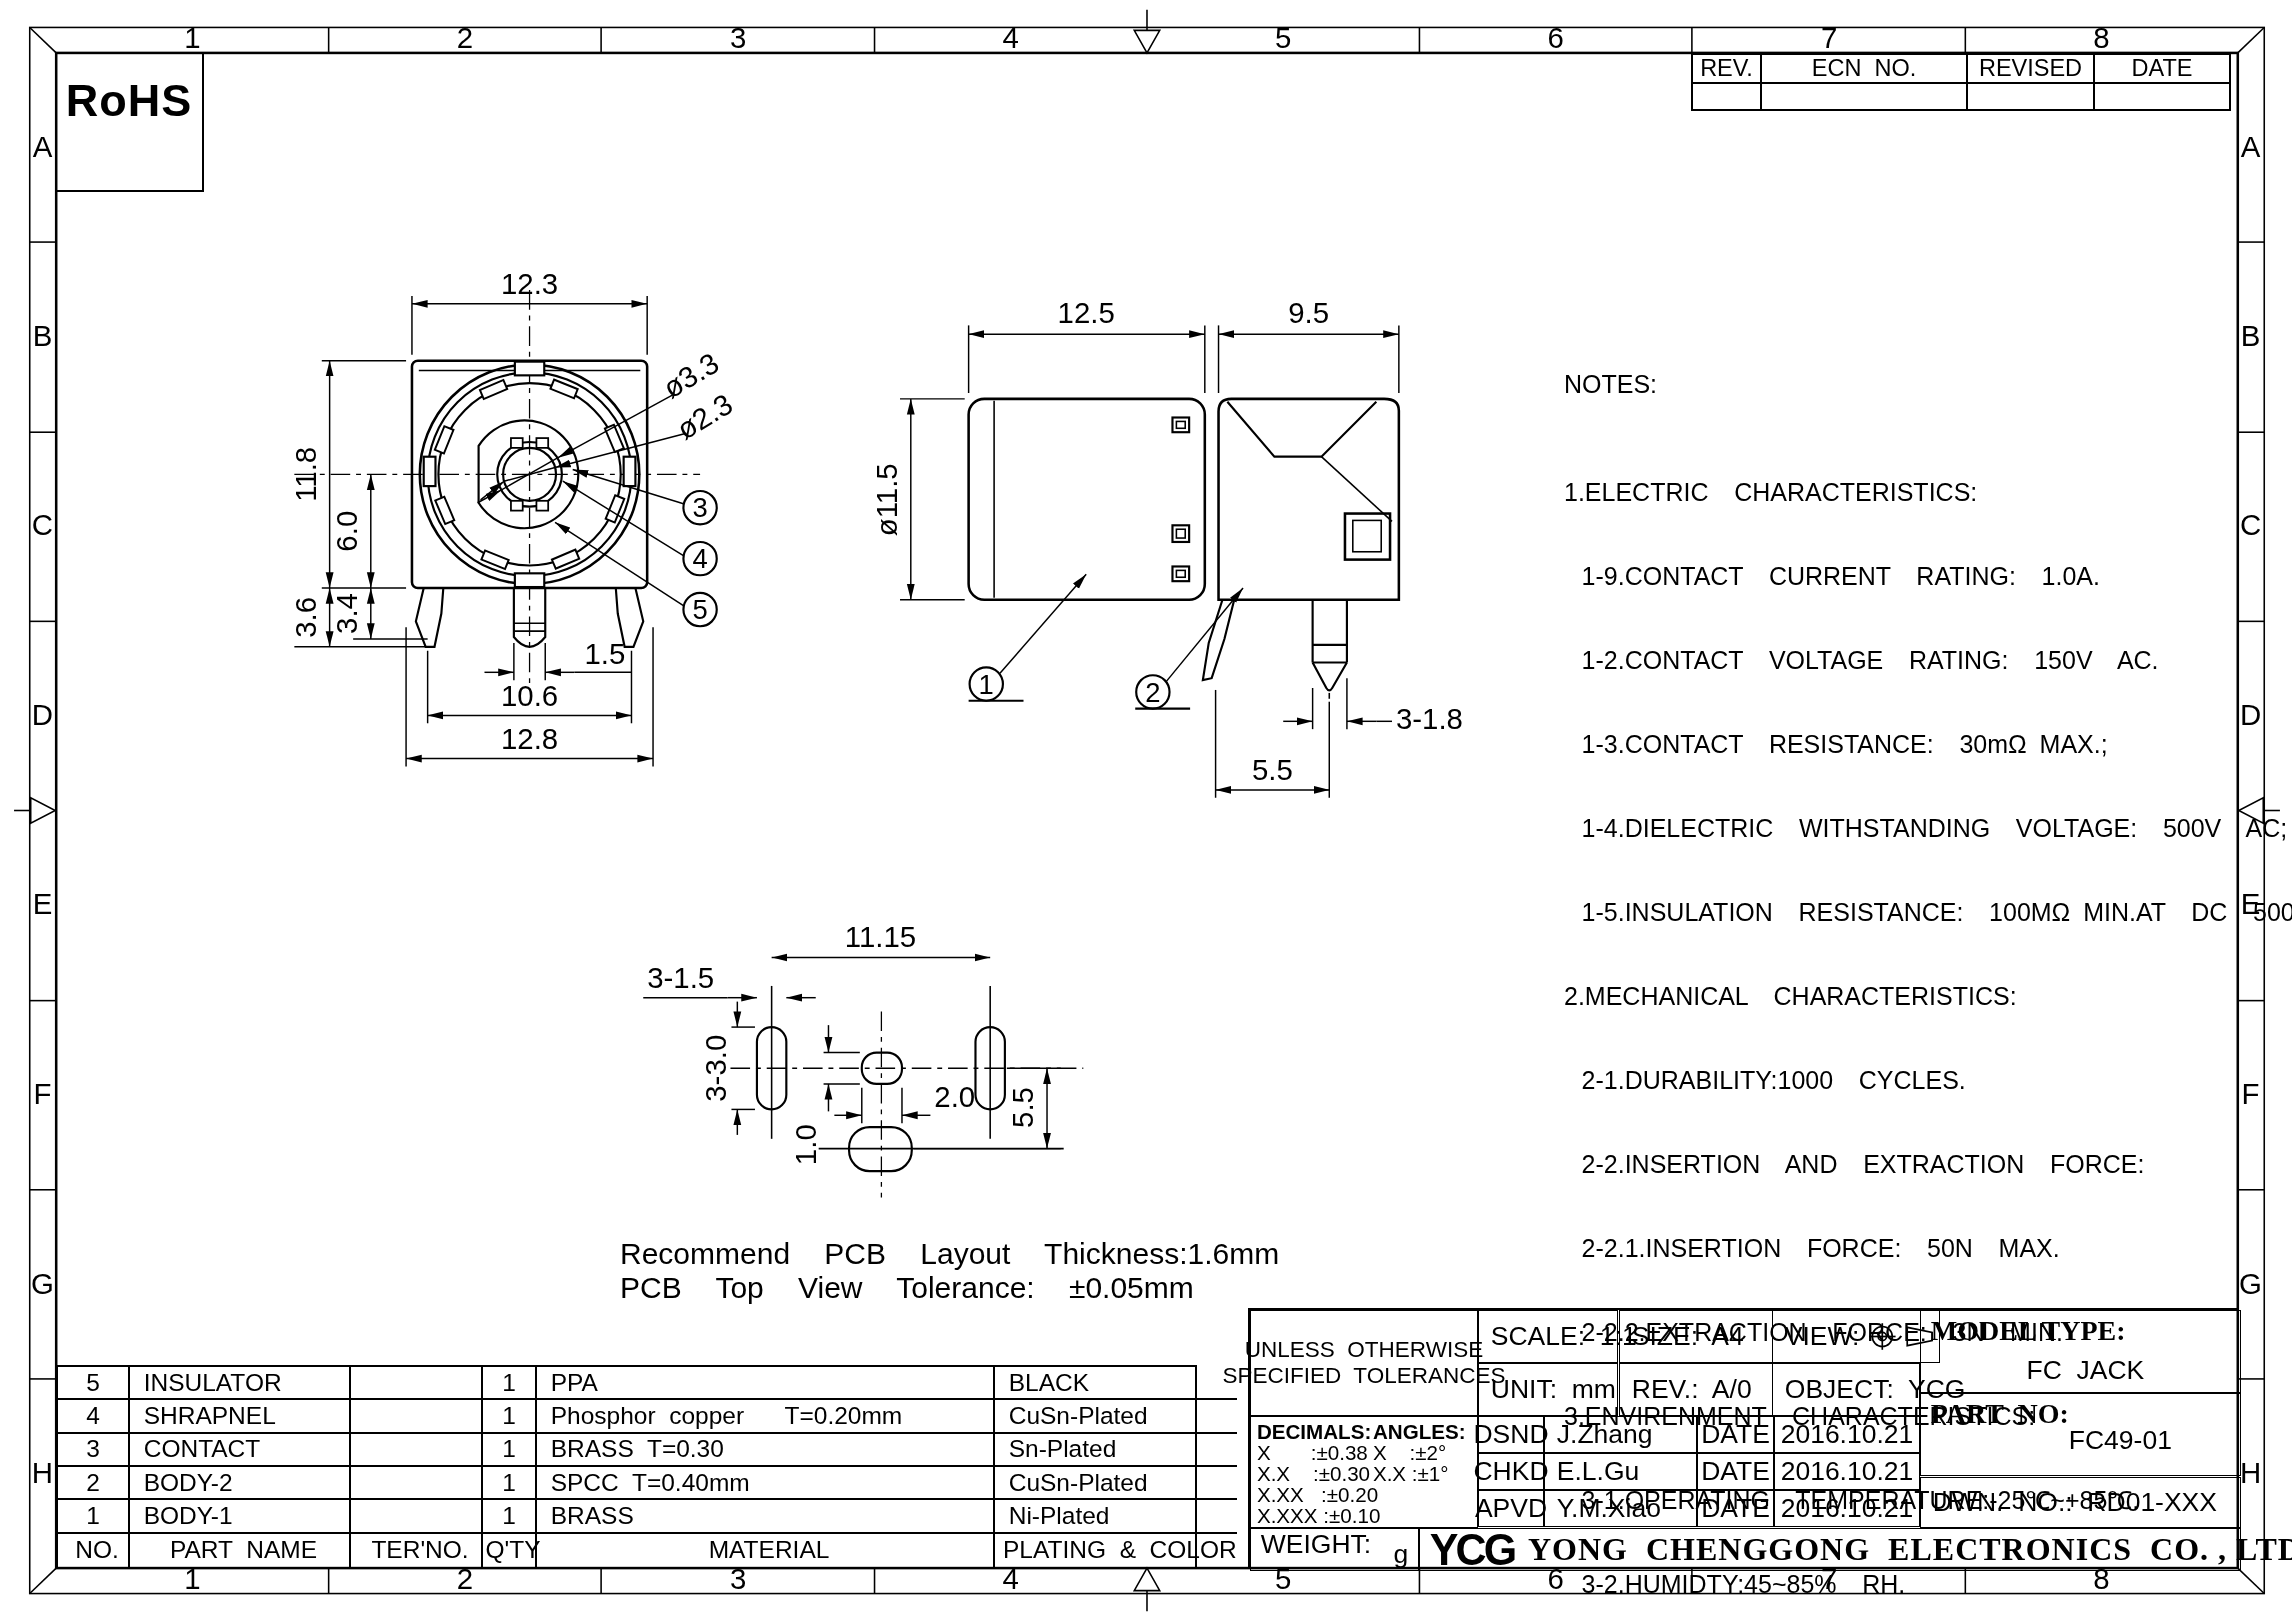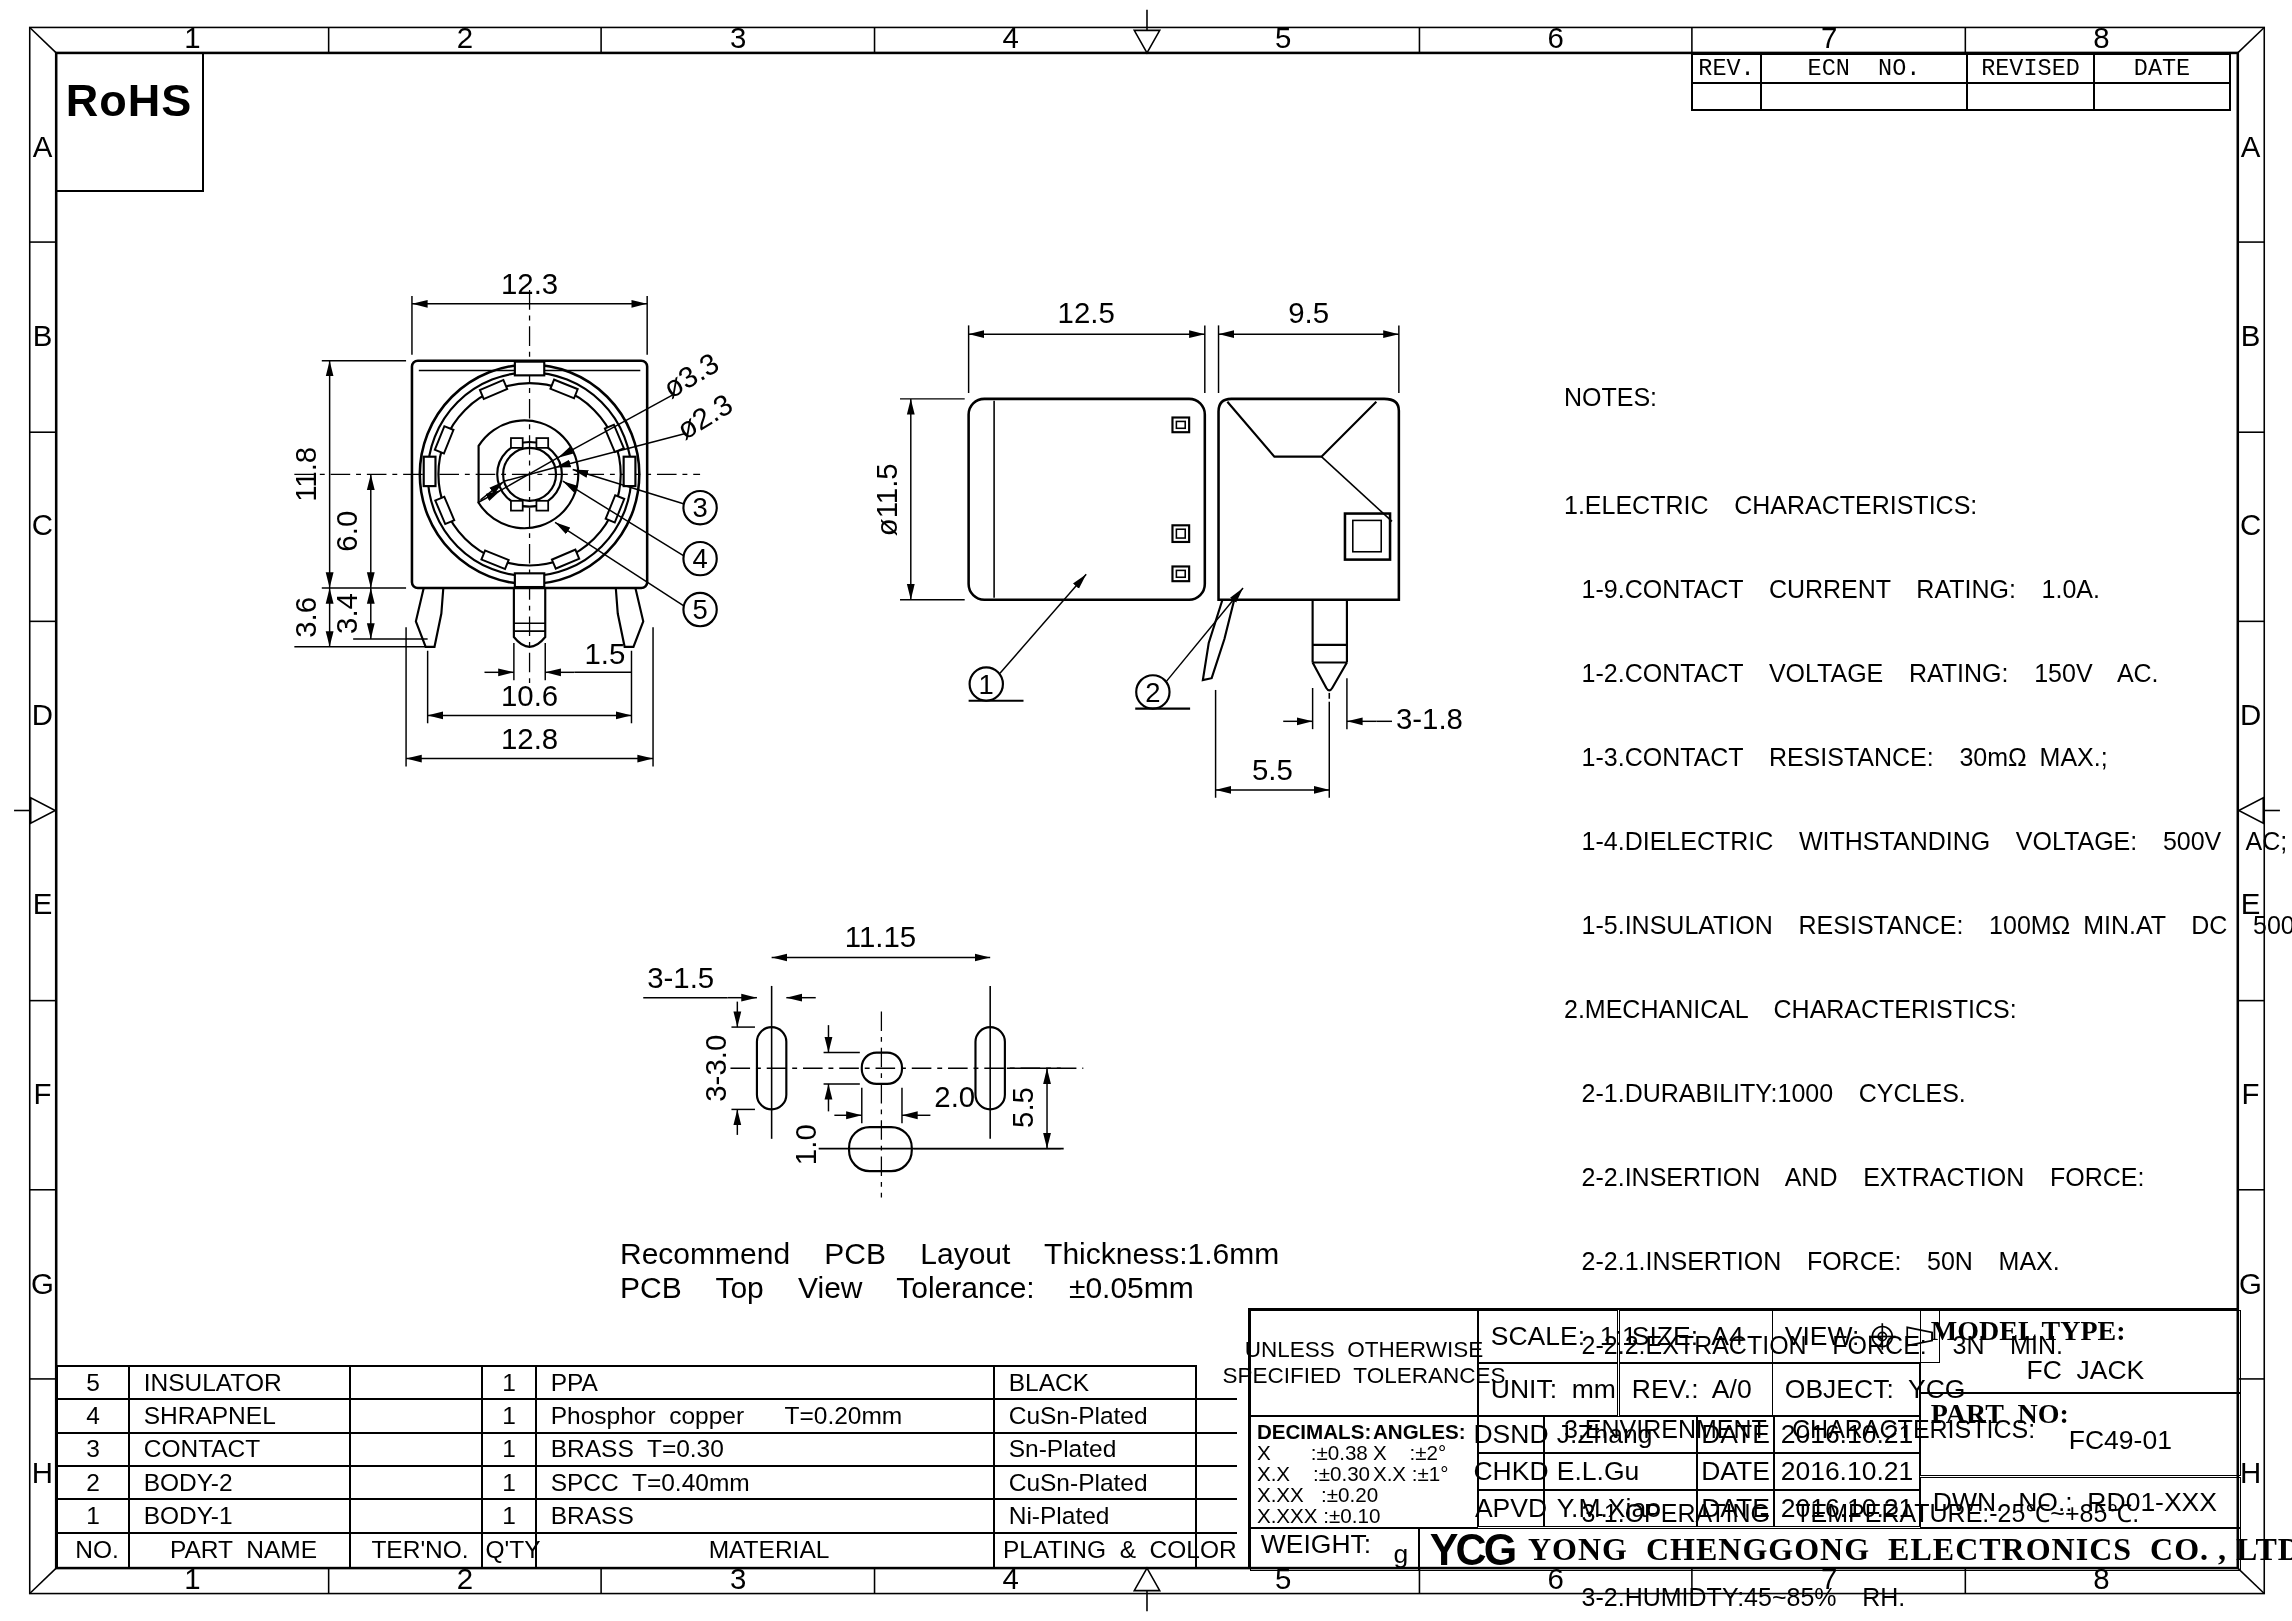--- a/index.html
+++ b/index.html
@@ -16,27 +16,27 @@
   svg .bl{font-size:28px;}
   svg .gl{font-size:30px;}
   .box{position:absolute;box-sizing:border-box;}
   .cell{position:absolute;box-sizing:border-box;border:1.5px solid #000;display:flex;align-items:center;white-space:pre;}
   .cc{justify-content:center;text-align:center;}
   .lc{justify-content:flex-start;padding-left:11.8px;}
   
   #rohs{left:56px;top:53px;width:148px;height:139px;border-right:2.5px solid #000;border-bottom:2.5px solid #000;}
   #rohs span{display:block;margin-top:21.6px;text-align:center;font-size:45px;font-weight:600;letter-spacing:1px;}
   
-  #revtbl{left:1691px;top:53px;width:540px;height:58px;display:grid;grid-template-columns:69px 206px 127px 1fr;grid-template-rows:1fr 1fr;border:2.5px solid #000;font-family:Liberation Mono, monospace;}
+  #revtbl{left:1691px;top:53px;width:540px;height:58px;display:grid;grid-template-columns:69px 206px 127px 1fr;grid-template-rows:1fr 1fr;border:2.5px solid #000;}
   #revtbl div{border-right:2px solid #000;border-bottom:2px solid #000;display:flex;align-items:center;justify-content:center;font-size:23.5px;white-space:pre;}
   #revtbl div:nth-child(4n){border-right:none;}
   #revtbl div:nth-child(n+5){border-bottom:none;}
   
   #notes{left:1564px;top:314px;width:686px;font-size:25px;line-height:28px;word-spacing:5.9px;white-space:pre;}
-  #notes .nt{margin-bottom:23.5px;margin-top:13px;}
+  #notes .nt{margin-bottom:23.5px;}
   #notes .ind{padding-left:17.6px;}
   
   .caption{position:absolute;font-size:30px;word-spacing:8.8px;white-space:pre;}
   
   #parts{left:56px;top:1365px;width:1141px;height:204px;display:grid;grid-template-columns:72px 221px 132px 54px 458px 1fr;grid-template-rows:repeat(6,1fr);border:2.9px solid #000;}
   #parts div{border-right:2px solid #000;border-bottom:2px solid #000;display:flex;align-items:center;justify-content:center;font-size:24.5px;white-space:pre;}
   #parts div:nth-child(6n){border-right:none;}
   #parts div:nth-child(n+31){border-bottom:none;padding-left:8px;}
   #parts .pl{justify-content:flex-start;padding-left:13.7px;}
   

